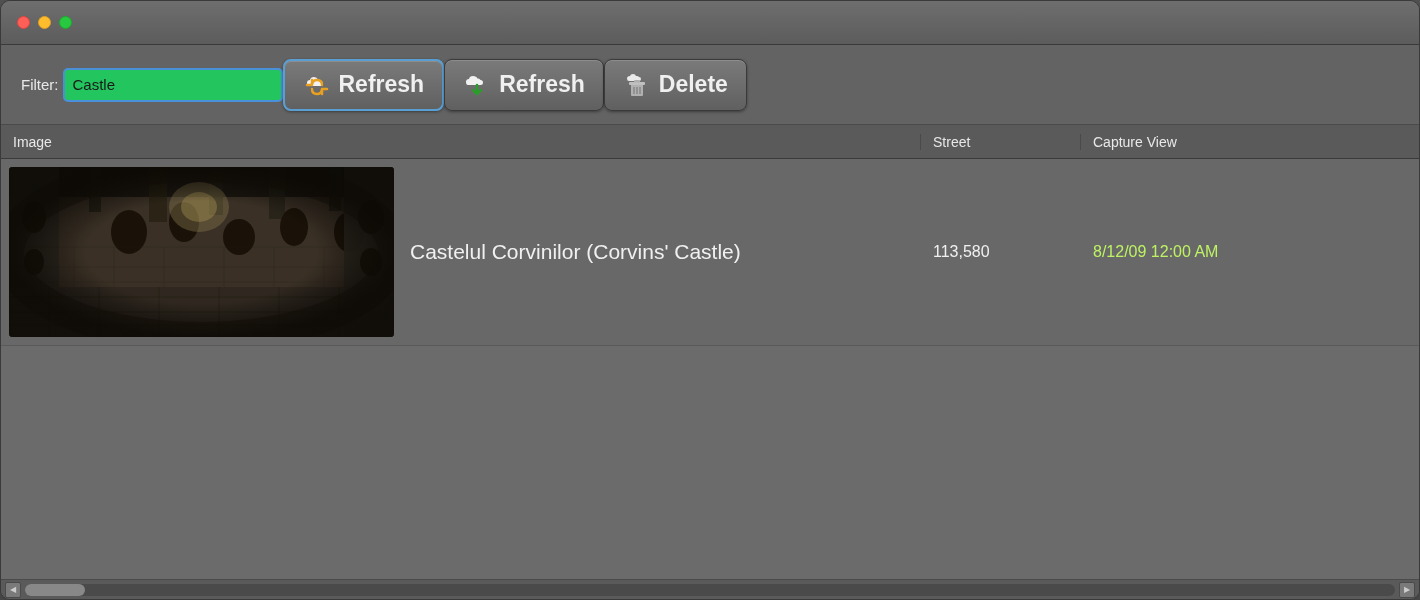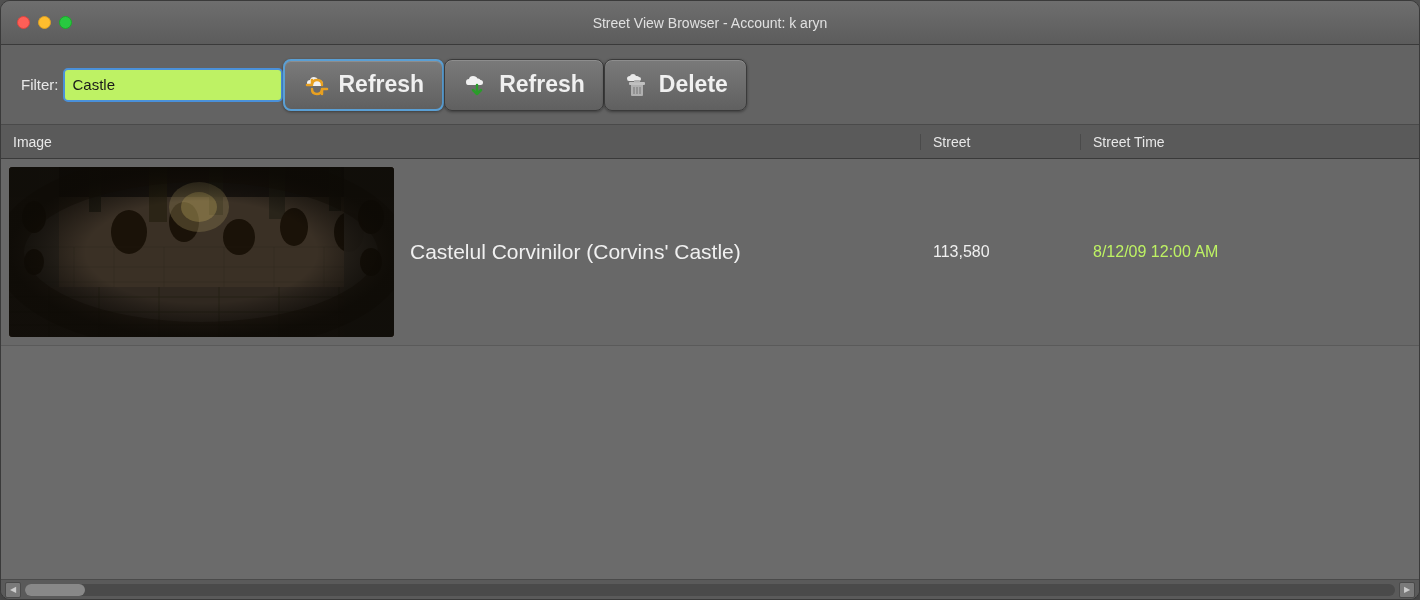--- a/index.html
+++ b/index.html
@@ -77,21 +77,21 @@
     .filter-label {
       color: #e8e8e8;
       font-size: 15px;
       font-weight: 400;
       margin-right: 4px;
     }
 
     .filter-input {
       width: 220px;
       height: 34px;
-      background: #bef264;
+      background: #22c55e;
       border: 2px solid #4a90d9;
       border-radius: 5px;
       padding: 0 8px;
       font-size: 15px;
       color: #1a1a1a;
       outline: none;
     }
 
     .toolbar-btn {
       height: 52px;
@@ -283,21 +283,20 @@
 <body>
 
 <div class="window">
 
   <div class="titlebar">
     <div class="traffic-lights">
       <div class="traffic-light close"></div>
       <div class="traffic-light minimize"></div>
       <div class="traffic-light maximize"></div>
     </div>
-    <span class="window-title">Street View Browser - Account: k aryn</span>
   </div>
 
   <div class="toolbar">
     <span class="filter-label">Filter:</span>
     <input class="filter-input" type="text" value="Castle" style="">
 
     <button class="toolbar-btn refresh">
       <span class="icon-refresh">
         <svg width="26" height="26" viewBox="0 0 26 26">
 
@@ -344,21 +343,21 @@
       </span>
       <span>Delete</span>
     </button>
   </div>
 
   <div class="content">
 
     <div class="table-header">
       <div class="table-header-cell">Image</div>
       <div class="table-header-cell">Street</div>
-      <div class="table-header-cell">Street Time</div>
+      <div class="table-header-cell">Capture View</div>
     </div>
 
     <div class="table-body">
 
       <div class="table-row">
 
         <div class="table-cell image-cell">
 
           <div class="panorama-img">
             <svg class="panorama-canvas" viewBox="0 0 385 170" xmlns="http://www.w3.org/2000/svg">

